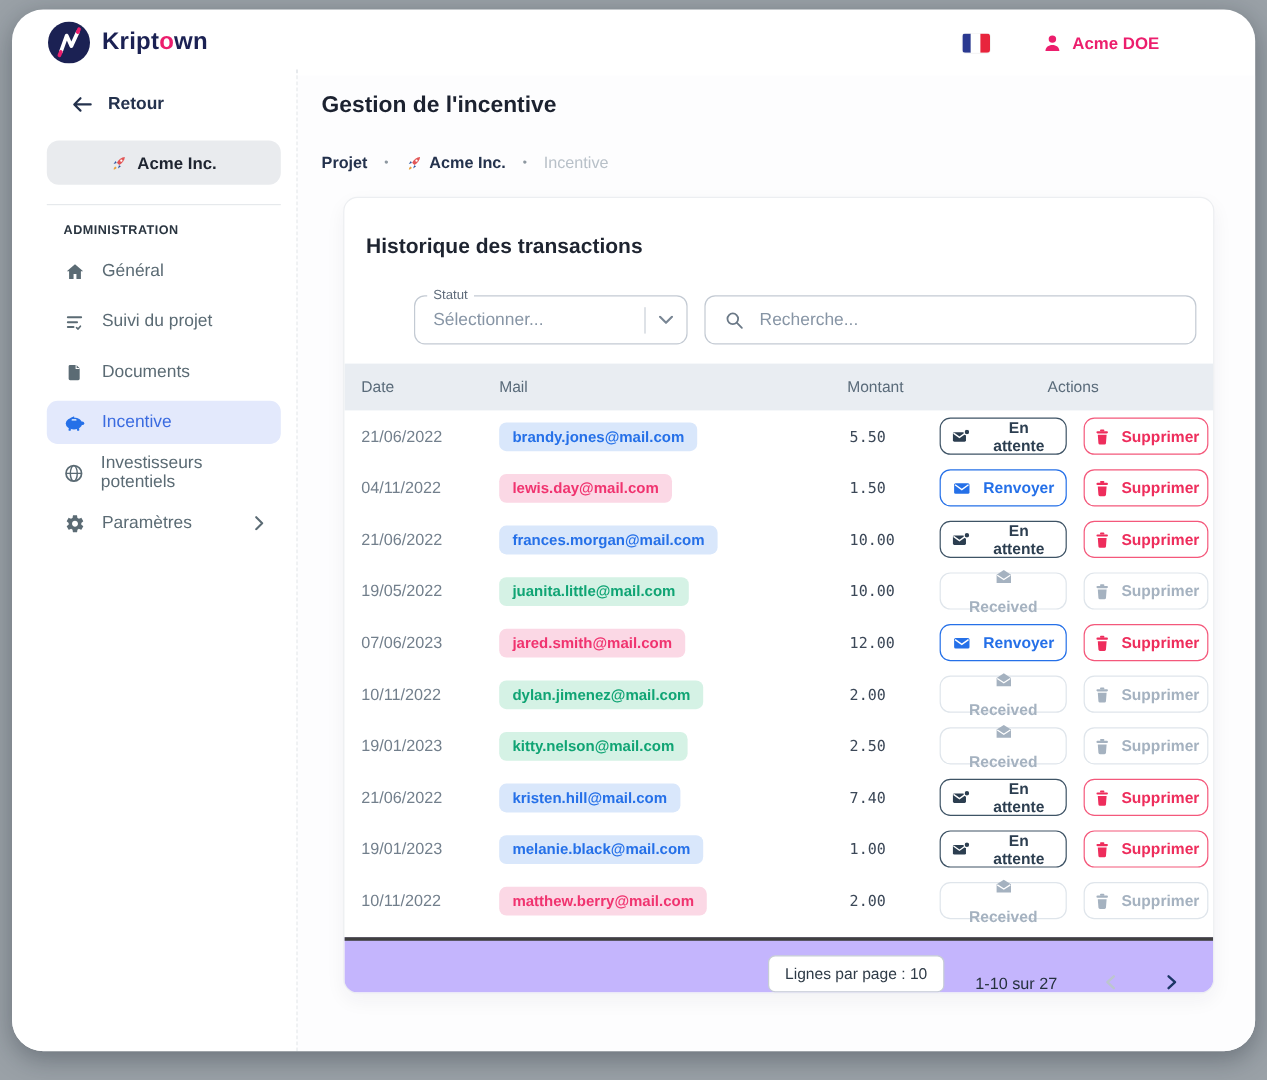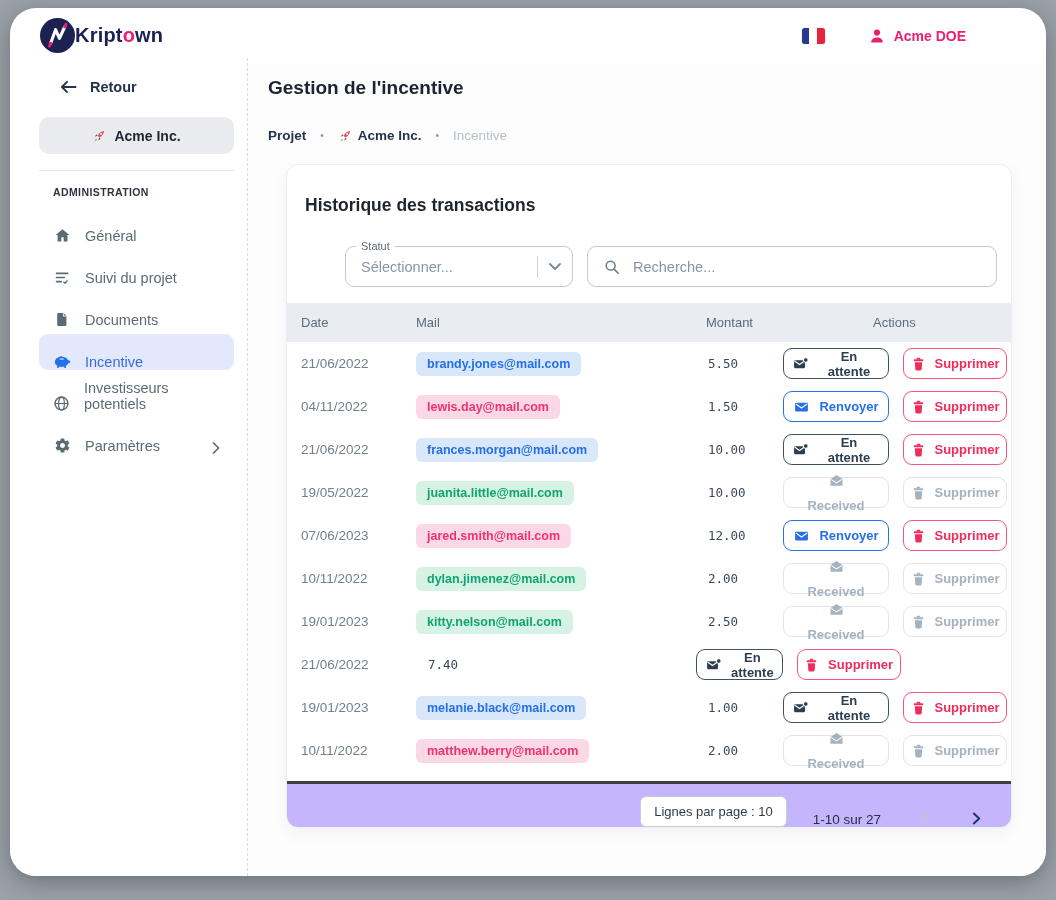--- a/index.html
+++ b/index.html
@@ -10,21 +10,21 @@
     position: relative;
     overflow: hidden;
   }
   .page {
     position: absolute; left:10px; top:8px; width:1036px; height:868px;
     background:#fff; border-radius:26px; overflow:hidden;
     box-shadow: 0 6px 22px rgba(20,30,40,.35);
   }
   
   .topbar { height:55px; display:flex; align-items:center; padding:0 80px 0 30px; }
-  .brand { display:flex; align-items:center; cursor:pointer; }
+  .brand { display:flex; align-items:center; gap:10px; cursor:pointer; }
   .brand-name { font-size:20px; font-weight:800; color:#1b2153; letter-spacing:.2px; }
   .brand-name .o-pink { color:#ec1e6d; }
   .topbar-right { margin-left:auto; display:flex; align-items:center; gap:44px; }
   .flag { width:23px; height:16px; border-radius:2.5px; overflow:hidden; display:flex; cursor:pointer; box-shadow:0 0 0 .5px rgba(0,0,0,.08); }
   .flag div { flex:1; }
   .flag .b { background:#2a3990; } .flag .w { background:#fff; } .flag .r { background:#e8243c; }
   .user { display:flex; align-items:center; gap:9px; cursor:pointer; }
   .user-name { font-size:14px; font-weight:700; color:#ec1e6d; }
   
   .sidebar { position:absolute; left:0; top:55px; width:237px; bottom:0; background:#fff; }
@@ -34,21 +34,21 @@
   .project-btn {
     margin:22px 0 0 29px; width:195px; height:37px; background:#e9ebee; border:none;
     border-radius:10px; display:flex; align-items:center; justify-content:center; gap:8px;
     font-family:inherit; font-size:14px; font-weight:700; color:#1e2430; cursor:pointer;
   }
   .sidebar-divider { margin:16px 0 0 29px; width:195px; border:none; border-top:1px solid #e6e9ec; }
   .section-title { margin:15px 0 0 43px; font-size:10.5px; font-weight:800; color:#2a3540; letter-spacing:.4px; }
   .nav { margin-top:10px; }
   .nav-item {
     margin:3px 0 3px 29px; width:195px; height:36px; border-radius:9px;
-    display:flex; align-items:flex-end; padding:0 14px; gap:14px; cursor:pointer;
+    display:flex; align-items:center; padding:0 14px; gap:14px; cursor:pointer;
     color:#5b6b74; font-size:14.5px; margin-bottom:6px;
   }
   .nav-item .nav-icon { width:18px; height:18px; display:flex; align-items:center; justify-content:center; color:#5b6b74; }
   .nav-item.active { background:#e3e9fc; color:#3a6be0; }
   .nav-item.active .nav-icon { color:#2570e8; }
   .nav-item .chev { margin-left:auto; color:#5b6b74; display:flex; }
   
   .main { position:absolute; left:238px; top:55px; right:0; bottom:0; background:#fdfdfe; }
   .page-title { margin:14px 0 0 20px; font-size:19px; font-weight:800; color:#1c2230; }
   .breadcrumb { margin:29px 0 0 20px; display:flex; align-items:center; font-size:13.5px; }
@@ -501,20 +501,21 @@
                     <path d="M5.1 7.8 h9.8 l-.7 9.3 a1.7 1.7 0 0 1 -1.7 1.5 H7.5 a1.7 1.7 0 0 1 -1.7 -1.5 Z" fill="currentColor"></path>
                   </svg>
                 </span>
         <span class="btn-label">Supprimer</span>
       </button>
     </span>
   </div>
 
   <div class="tbl-row">
     <span class="cell-date">21/06/2022</span>
+    <span><span class="badge badge-blue">kristen.hill@mail.com</span></span>
     <span class="cell-montant">7.40</span>
     <span class="cell-actions">
       <button class="btn status-btn status-en_attente">
         <span class="btn-icon">
                   <svg width="17" height="16" viewBox="0 0 20 20">
                     <rect x="2" y="5.2" width="13.6" height="10" rx="1.5" fill="currentColor"></rect>
                     <path d="M2.6 6.2 l6.2 4.4 6.2-4.4" stroke="#ffffff" stroke-width="1.4" fill="none"></path>
                     <circle cx="16.6" cy="5" r="2.9" fill="currentColor" stroke="#ffffff" stroke-width="1.2"></circle>
                   </svg>
                 </span>

